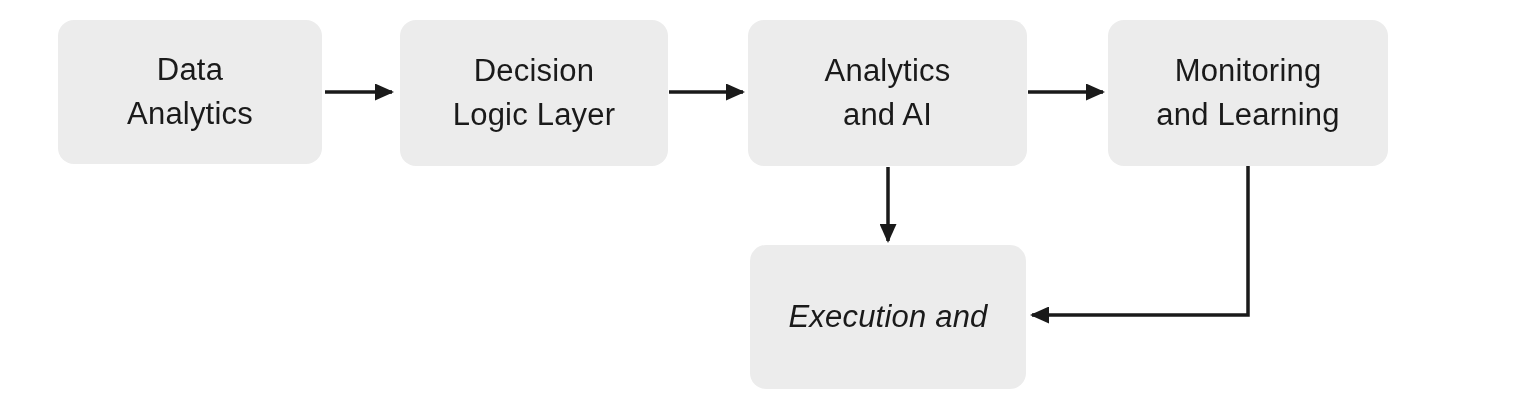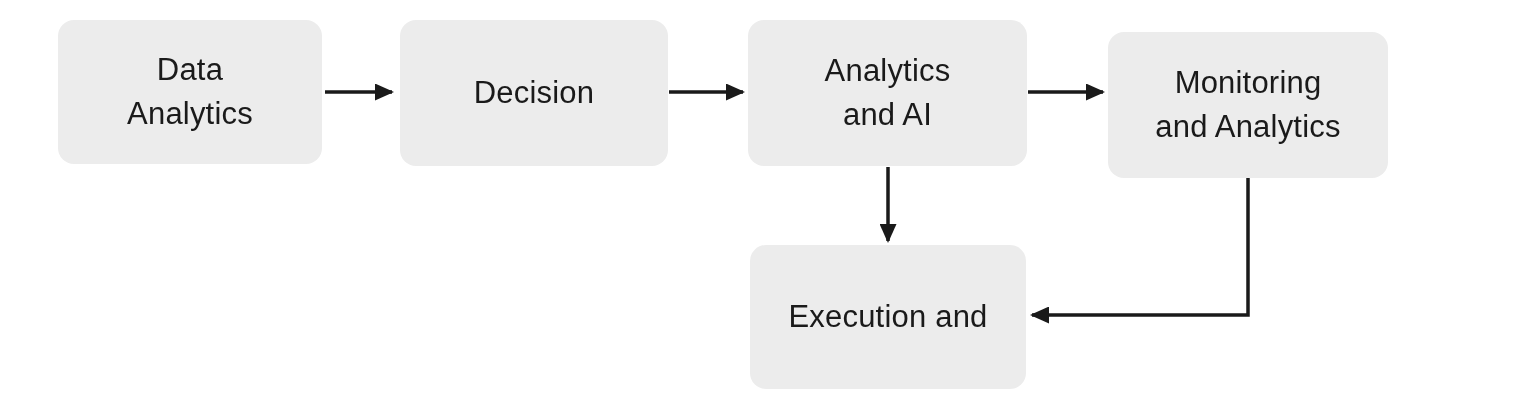--- a/index.html
+++ b/index.html
@@ -25,22 +25,22 @@
     justify-content: center;
     text-align: center;
     color: #1a1a1a;
     font-size: 31px;
     line-height: 44px;
     letter-spacing: 0.2px;
   }
   #node-data-ingestion          { left: 58px;   top: 20px;  width: 264px; height: 144px; }
   #node-decision-logic-layer    { left: 400px;  top: 20px;  width: 268px; height: 146px; }
   #node-analytics-and-ai        { left: 748px;  top: 20px;  width: 279px; height: 146px; }
-  #node-monitoring-and-learning { left: 1108px; top: 20px;  width: 280px; height: 146px; margin-top: 12px; }
-  #node-execution-and-orchestration { left: 750px; top: 245px; width: 276px; height: 144px; }
+  #node-monitoring-and-learning { left: 1108px; top: 20px;  width: 280px; height: 146px; }
+  #node-execution-and-orchestration { left: 750px; top: 245px; width: 276px; height: 144px; font-style: italic; }
   svg.edges {
     position: absolute;
     left: 0;
     top: 0;
     width: 1536px;
     height: 408px;
     pointer-events: none;
   }
   svg.edges path {
     fill: none;
@@ -70,29 +70,30 @@
     <path d="M 1248 166 L 1248 315 L 1032 315" marker-end="url(#arrowhead)" stroke="#1a1a1a"></path>
   </svg>
 
   <div class="node" id="node-data-ingestion">
     <span>Data</span>
     <span>Analytics</span>
   </div>
 
   <div class="node" id="node-decision-logic-layer">
     <span>Decision</span>
+    <span>Logic Layer</span>
   </div>
 
   <div class="node" id="node-analytics-and-ai">
     <span>Analytics</span>
     <span>and AI</span>
   </div>
 
   <div class="node" id="node-monitoring-and-learning">
     <span>Monitoring</span>
-    <span>and Analytics</span>
+    <span>and Learning</span>
   </div>
 
   <div class="node" id="node-execution-and-orchestration">
     <span>Execution and</span>
   </div>
 
 </div>
 
 </body></html>

